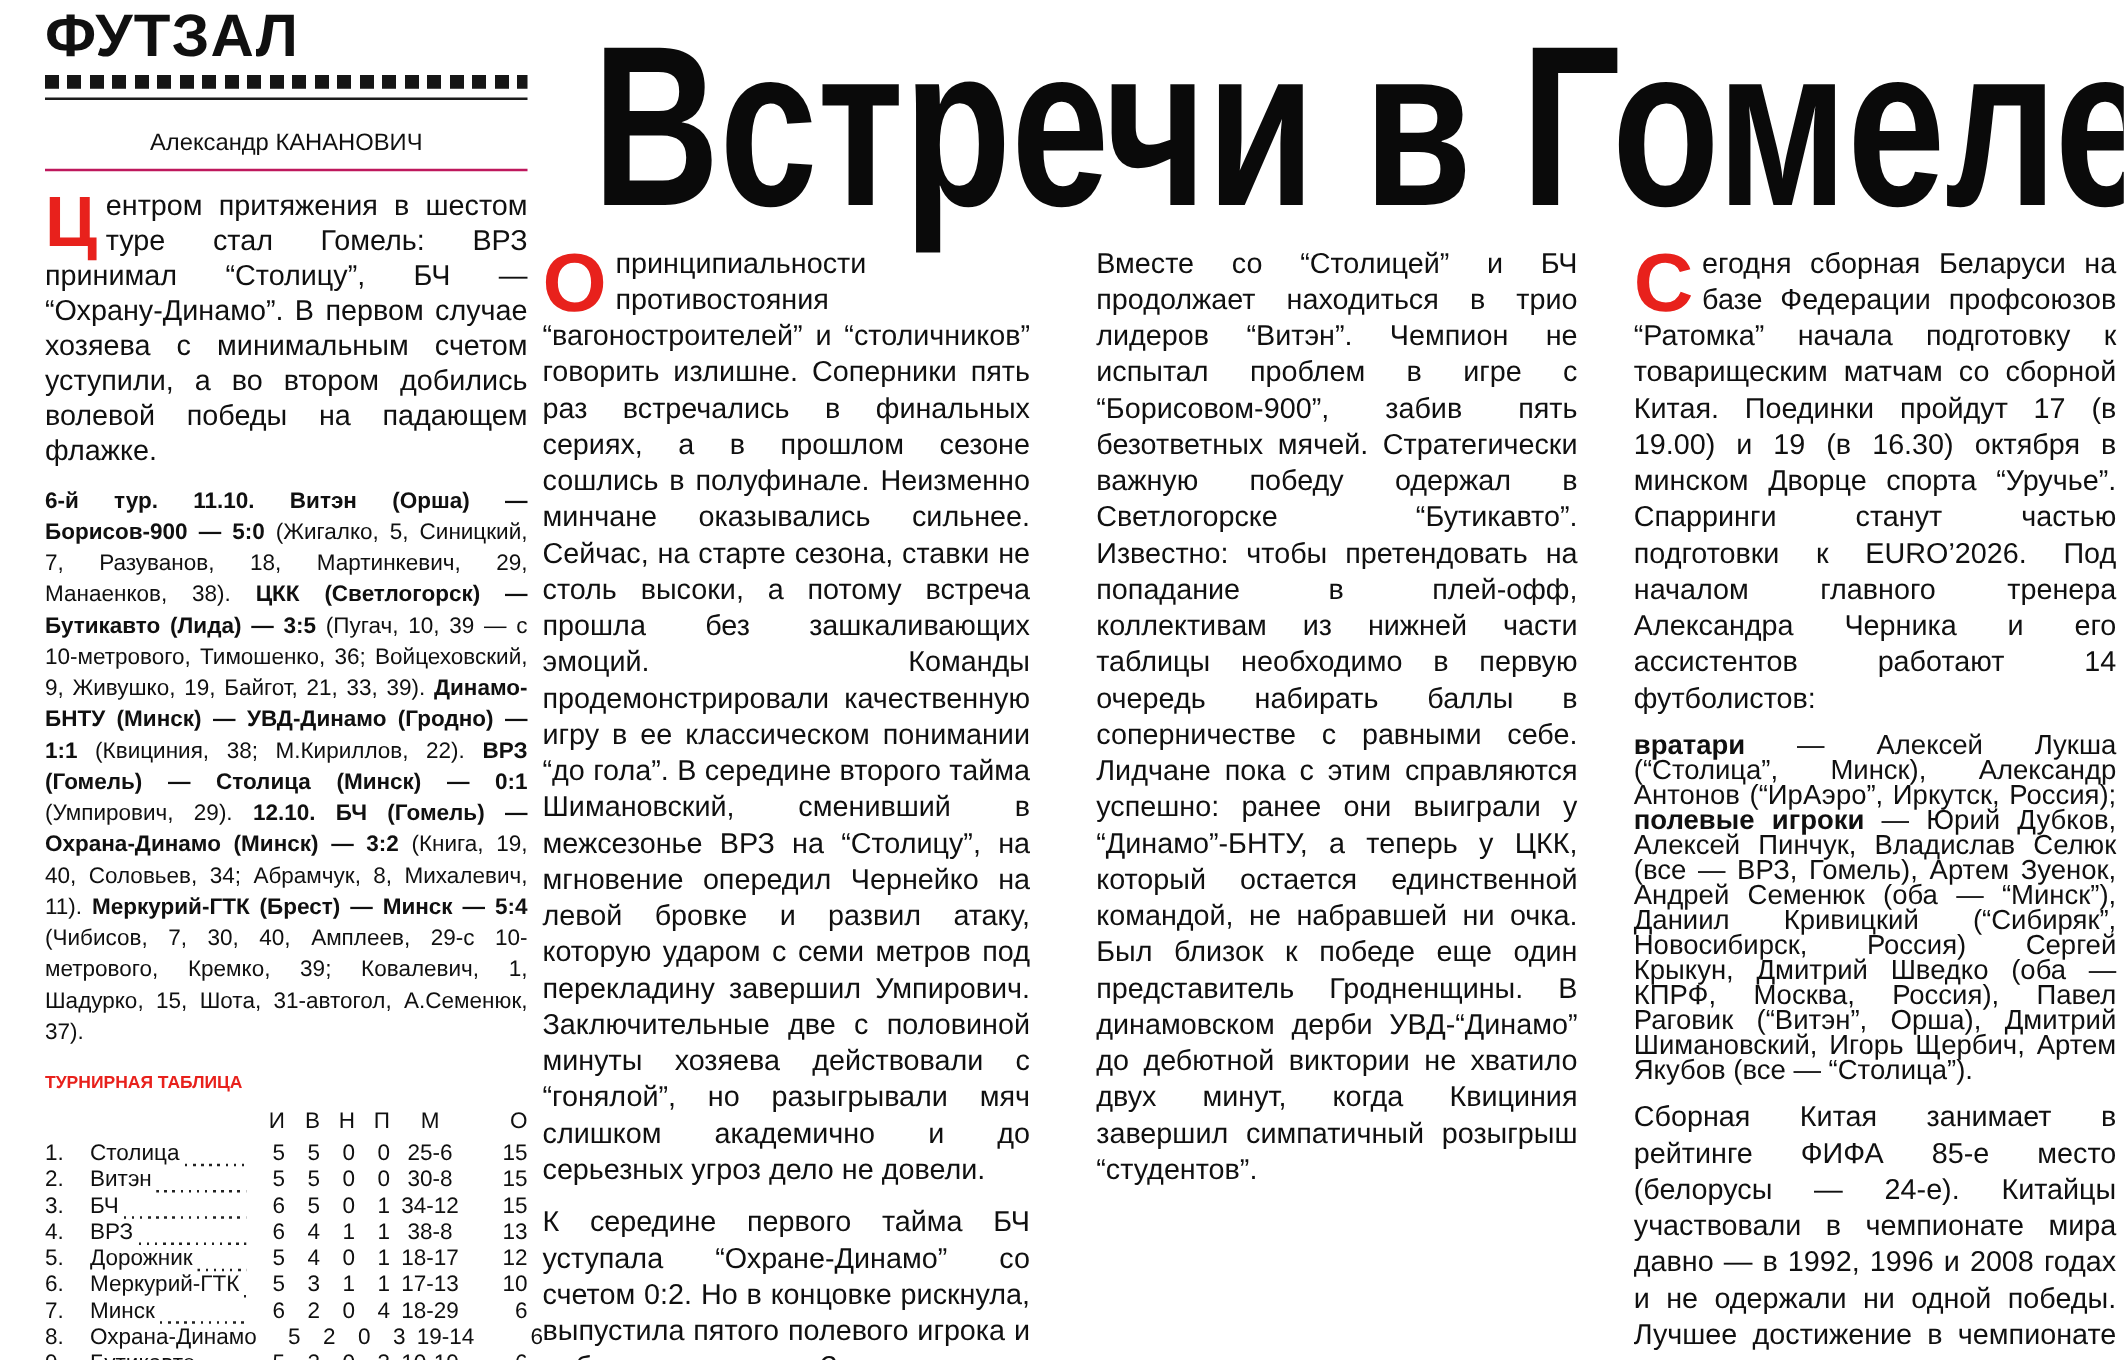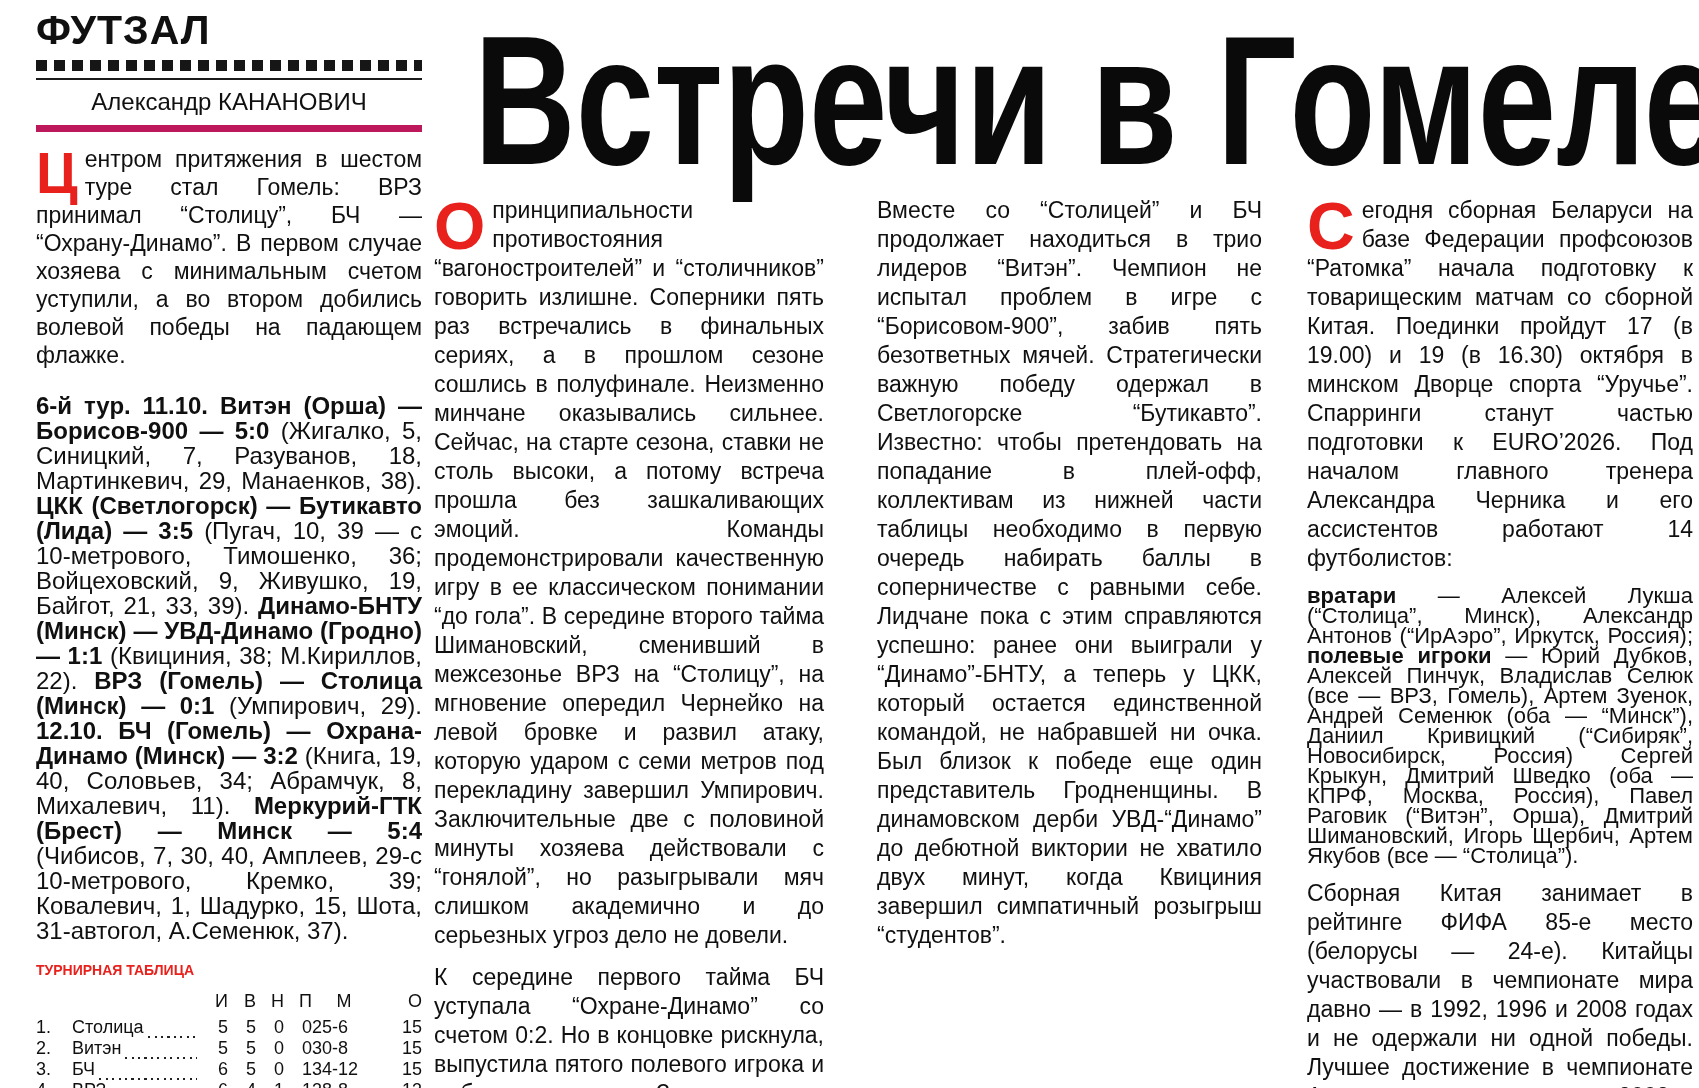--- a/index.html
+++ b/index.html
@@ -5,41 +5,41 @@
   html,body { margin:0; padding:0; background:#fff; }
   body {
     width:1699px; height:1088px; overflow:hidden;
     font-family:"Liberation Sans", sans-serif; color:#101010;
     -webkit-font-smoothing:antialiased;
   }
   .page { position:relative; width:1699px; height:1088px; overflow:hidden; background:#fff; }
 
   
   .col1 { position:absolute; left:36px; top:8px; width:386px; }
-  .section-title { margin:0 0 8px; font-size:41px; line-height:44px; font-weight:bold; letter-spacing:1px; }
+  .section-title { margin:0 0 8px; font-size:48px; line-height:44px; font-weight:bold; letter-spacing:1px; }
   .dotline { height:11px; margin-bottom:7px;
     background:repeating-linear-gradient(90deg,#161616 0 11px,transparent 11px 18px); }
-  .byline-box { border-top:2px solid #1c1c1c; border-bottom:7px solid #be185d;
-    padding:8px 0 9px; text-align:center; font-size:24px; }
+  .byline-box { border-top:2px solid #1c1c1c; border-bottom:2px solid #be185d;
+    padding:24px 0 9px; text-align:center; font-size:19px; }
   .lede { margin:13px 0 0; font-size:23px; line-height:28px; text-align:justify; }
   .dropcap { float:left; font-weight:bold; color:var(--accent,#e8211c); }
   .dc1 { font-size:57px; line-height:48px; padding:4px 7px 0 0; }
   .dc2 { font-size:66px; line-height:53px; padding:4px 7px 0 0; }
-  .results { margin:24px 0 0; font-size:24px; line-height:25px; text-align:justify; }
+  .results { margin:14px 0 0; font-size:18px; line-height:25px; text-align:justify; }
   .table-title { margin:15px 0 0; font-size:14px; line-height:24px; font-weight:bold; color:var(--accent,#e8211c); }
   .ttable { margin-top:9px; font-size:18px; }
   .trow { display:flex; align-items:baseline; line-height:21px; }
   .trow .pos { flex:none; width:36px; }
   .trow .team { flex:none; white-space:nowrap; }
   .trow .lead { flex:1; align-self:flex-end; height:13px; margin:0 3px 0 4px;
     background:repeating-linear-gradient(90deg,#222 0 2px,transparent 2px 6.5px);
     background-size:100% 2.5px; background-position:0 100%; background-repeat:no-repeat; }
   .trow .lead.nolead { background:none; }
   .trow .c { flex:none; width:28px; text-align:right; }
-  .trow .m { flex:none; width:64px; text-align:left; }
+  .trow .m { flex:none; width:64px; text-align:center; }
   .trow .o { flex:none; width:46px; text-align:right; }
   .trow.thead { margin-bottom:5px; }
   .trow.thead .m { text-align:center; }
 
   
   .headline { position:absolute; left:460px; top:0; margin:12px; width:1255px; height:192px; }
   .headline text { font-family:"Liberation Sans", sans-serif; font-size:183px; font-weight:bold; fill:#0a0a0a; }
 
   
   .col { position:absolute; top:196px; font-size:23px; line-height:29px; text-align:justify; }

